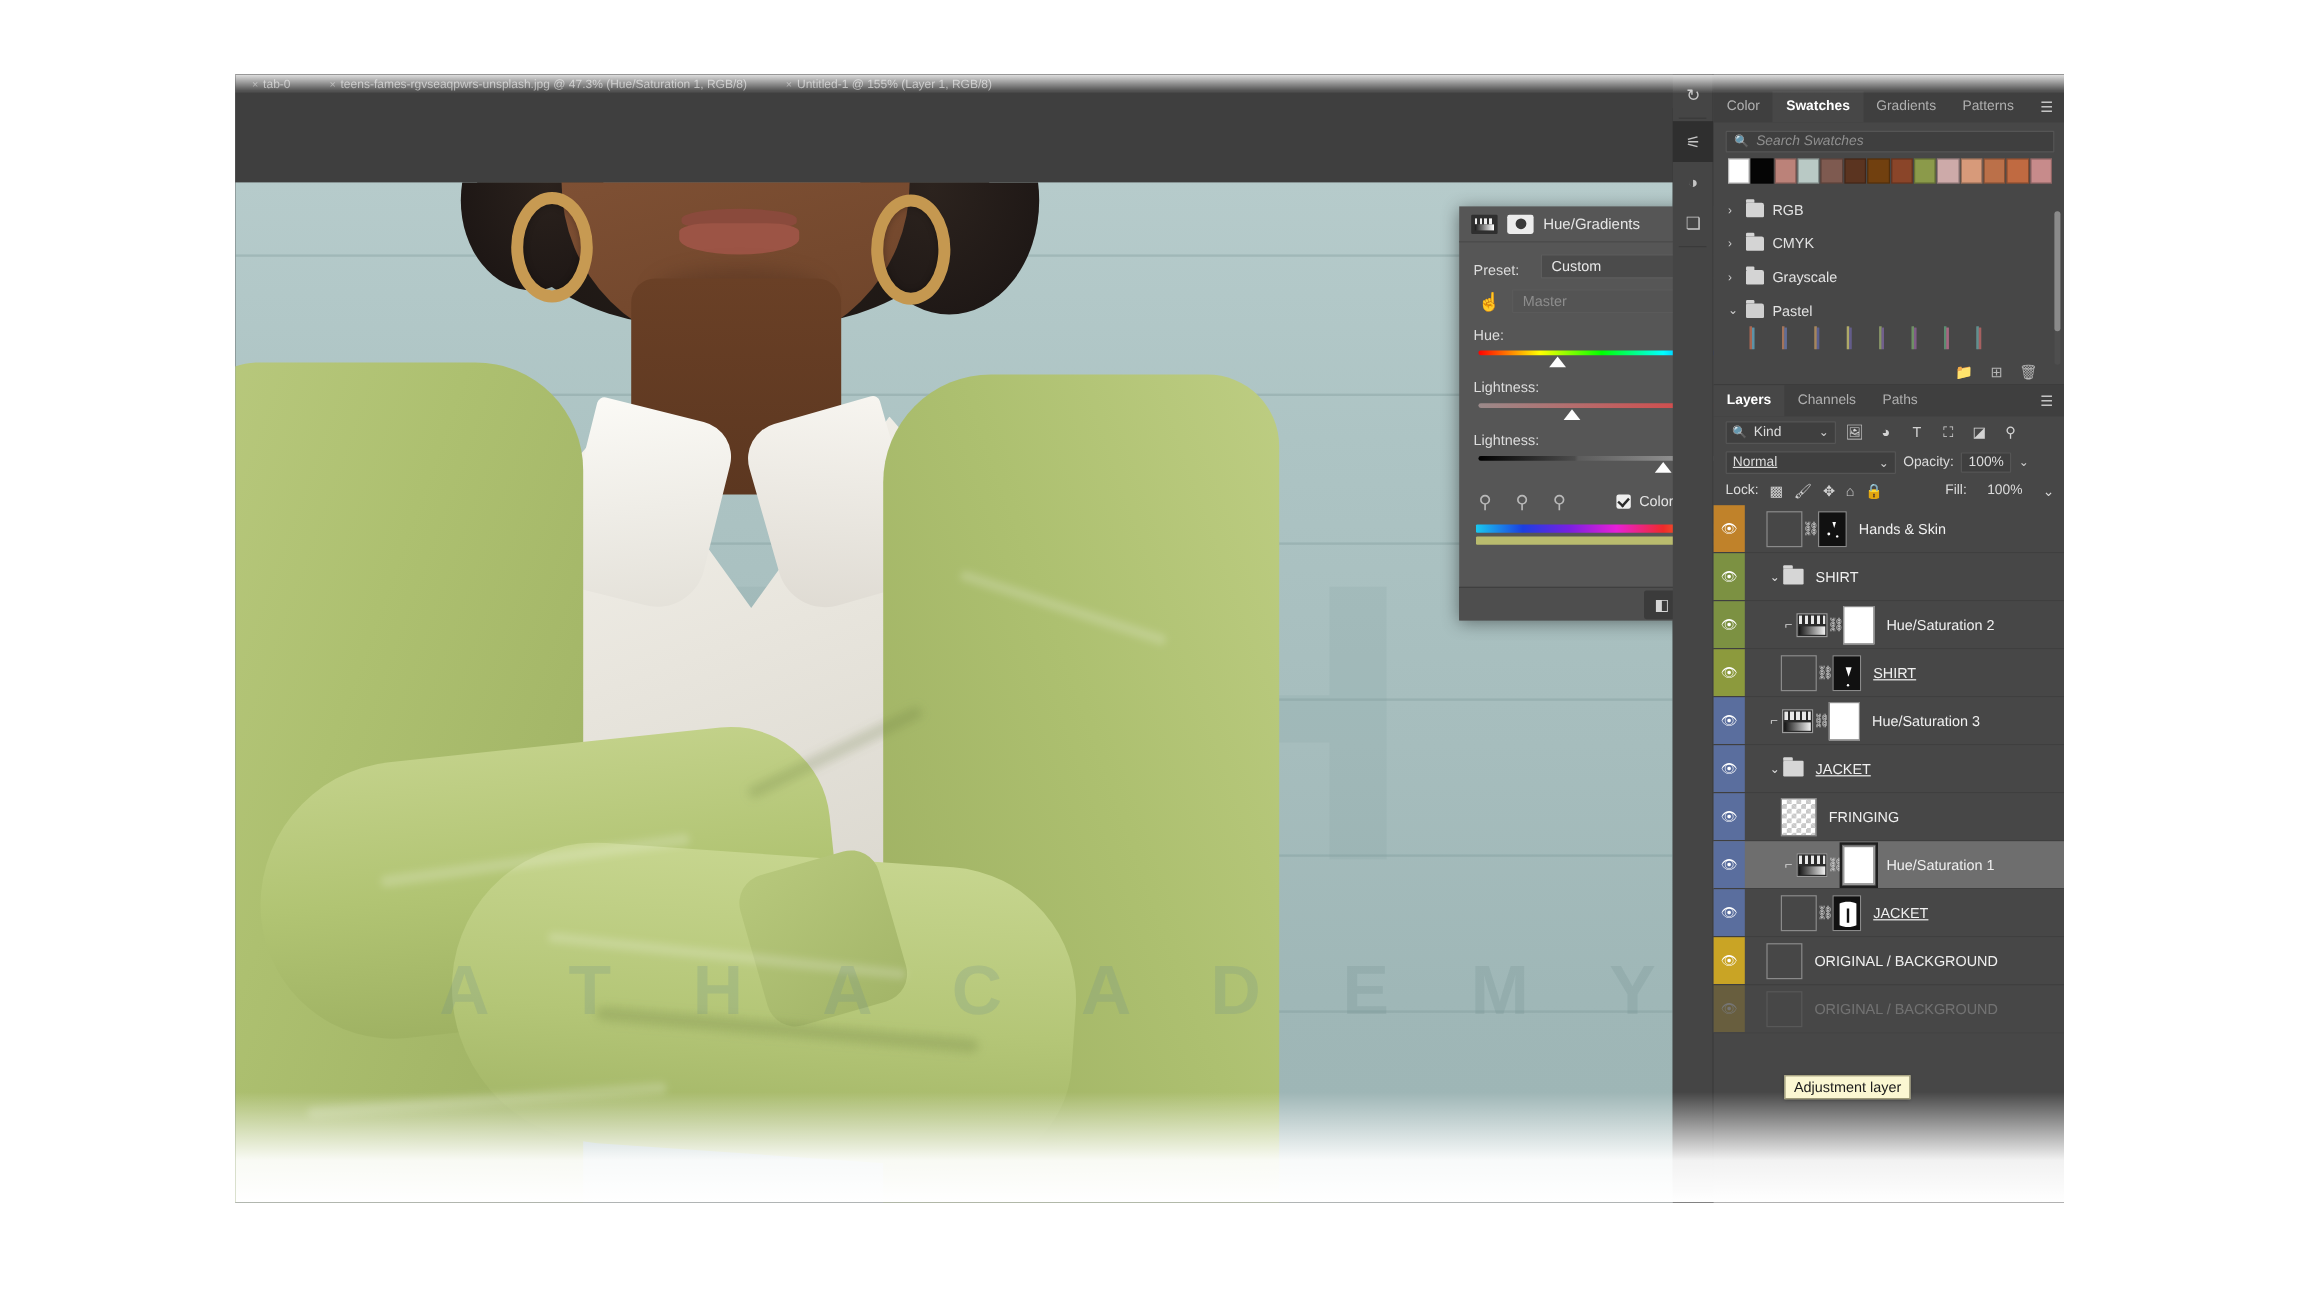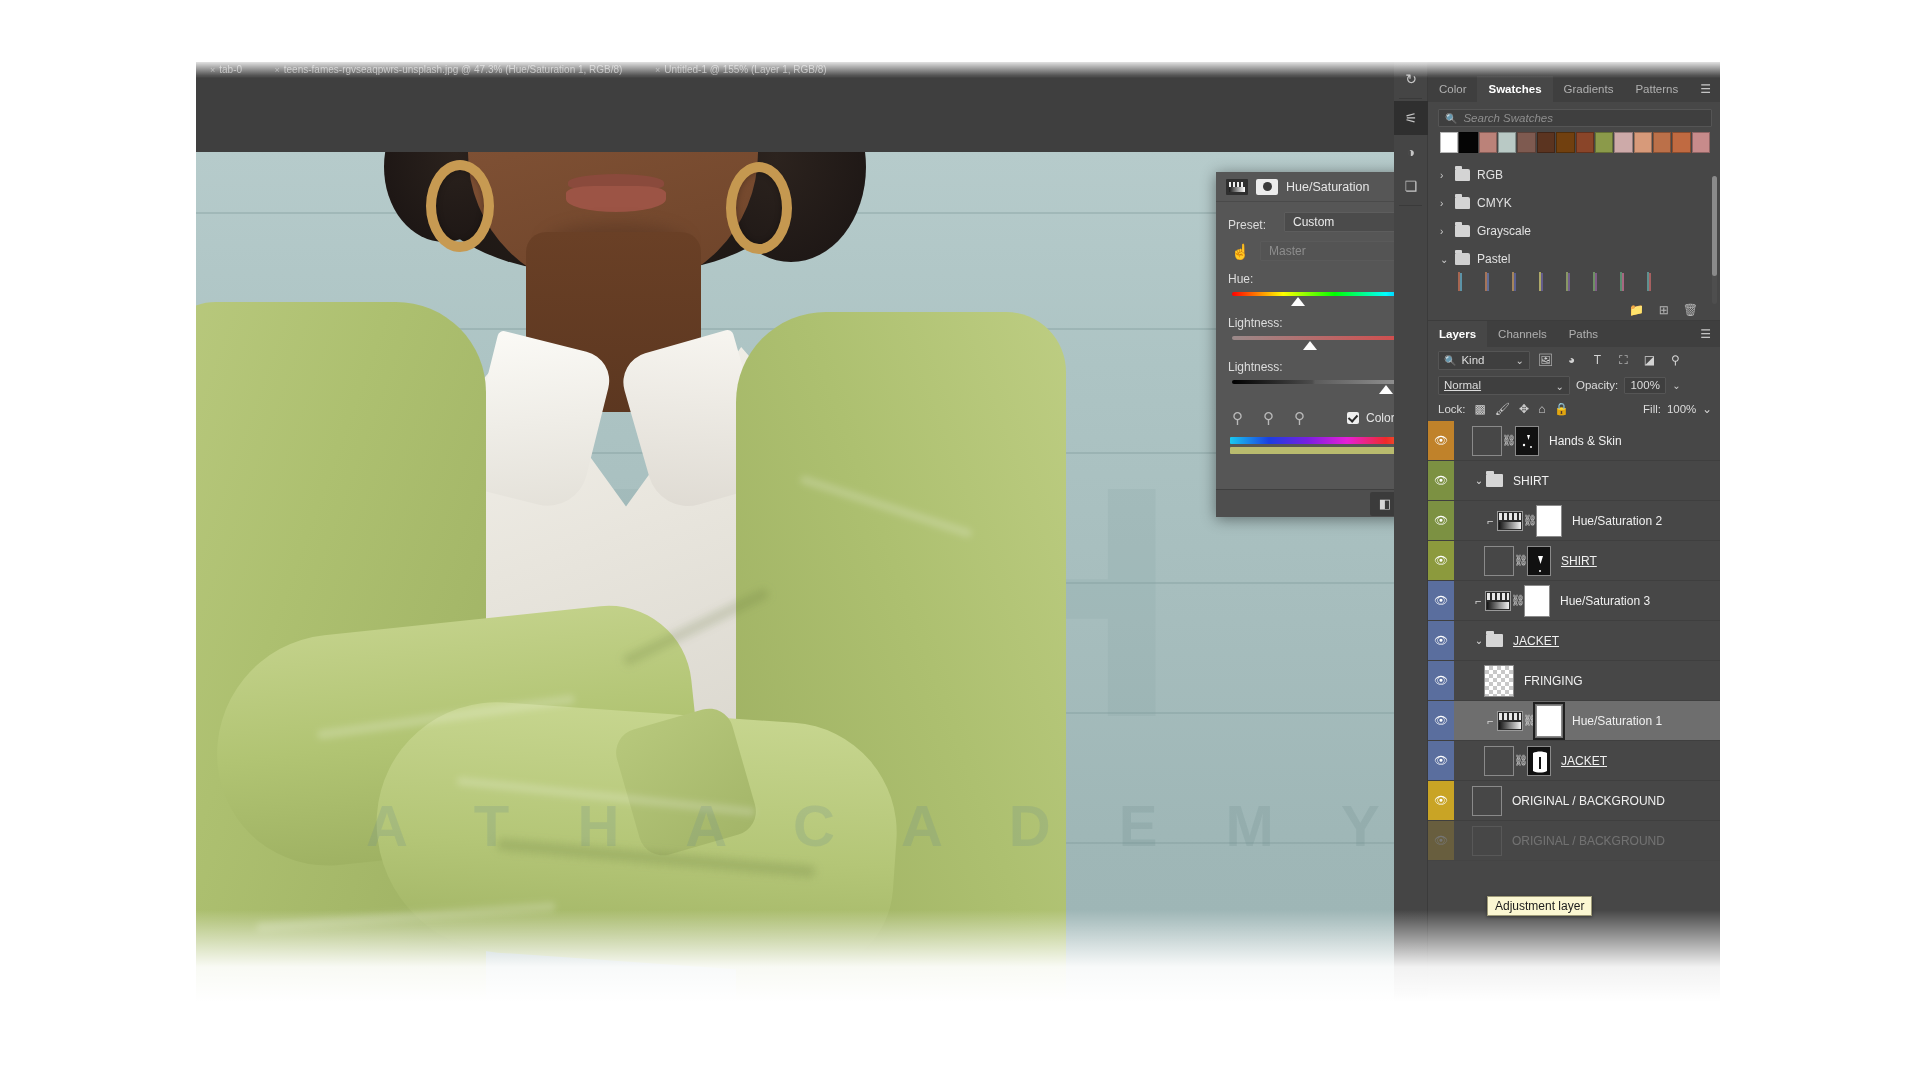--- a/index.html
+++ b/index.html
@@ -315,30 +315,30 @@
   .kind {
     width: 92px; height: 19px; background:#3f3f3f; border:1px solid #555; border-radius:1px;
     display:flex; align-items:center; gap:5px; padding: 0 5px; position:relative;
   }
   .kind .t { font-size:11.5px; color:#dcdcdc; }
   .kind .c { position:absolute; right:5px; font-size:10px; color:#cfcfcf; }
   .fico { width:21px; height:19px; display:flex; align-items:center; justify-content:center; color:#d3d3d3; font-size:12px; }
 
   .blend { display:flex; align-items:center; gap:6px; height:24px; padding: 0 8px 0 10px; font-size:11.5px; color:#dcdcdc; }
   .blend .mode {
-    width: 132px; height: 19px; background:#3f3f3f; border:1px solid #555;
+    width: 142px; height: 19px; background:#3f3f3f; border:1px solid #555;
     padding: 0 5px; line-height: 17px; position:relative; border-radius:1px;text-decoration:underline;
   }
   .blend .mode .c { position:absolute; right:5px; top:1px; font-size:10px; color:#cfcfcf; }
   .blend .val { width: 42px; height: 17px; background:#3f3f3f; border:1px solid #555; text-align:center; line-height:15px; border-radius:1px;}
   .blend .c2 { font-size:10px; color:#cfcfcf; }
 
   .lockrow { display:flex; align-items:center; gap:9px; height:24px; padding: 0 8px 0 10px; font-size:11.5px; color:#dcdcdc; }
   .lockrow .li { color:#d0d0d0; font-size:12px; }
-  .lockrow .right { margin-left:auto; display:flex; align-items:center; gap:6px; }
+  .lockrow .right { margin-left:auto; display:flex; align-items:center; gap:17px; }
 
   .layer-list { position:relative; }
   .layer {
     display:flex; align-items:center; height: 40px; border-bottom:1px solid #3f3f3f;
     position:relative; background:#474747;
   }
   .layer.selected { background: #6e6e6e; }
   .lcolor { width: 26px; height: 100%; display:flex; align-items:center; justify-content:center; }
   .eye { color:#ffffff; font-size: 11px; }
   .thumbbox { width:30px; height:30px; border:1px solid #8a8a8a; overflow:hidden; position:relative; flex:none; }
@@ -447,21 +447,21 @@
         <div class="wm">A T H  A C A D E M Y</div>
       </div>
       <div class="canvas-gutter-r"></div>
     </div>
 
     <div class="props">
 
       <div class="props-head">
         <span class="ico-adj"></span>
         <span class="ico-mask"></span>
-        <span class="props-title">Hue/Saturation</span>
+        <span class="props-title">Hue/Gradients</span>
       </div>
 
       <div class="props-body">
         <div class="props-scroll">
             <i></i>
           </div>
 
         <div class="row">
           <span class="lbl">Preset:</span>
           <span class="select">

